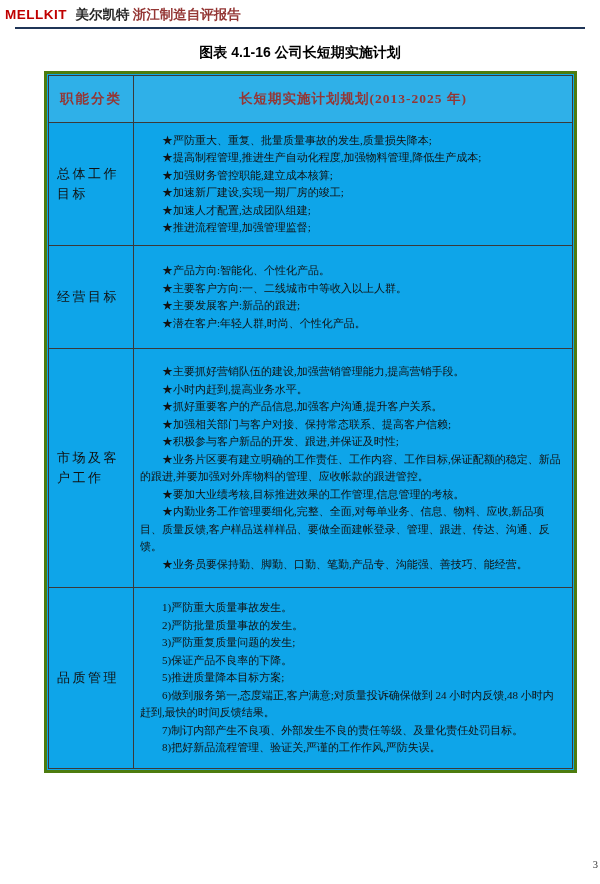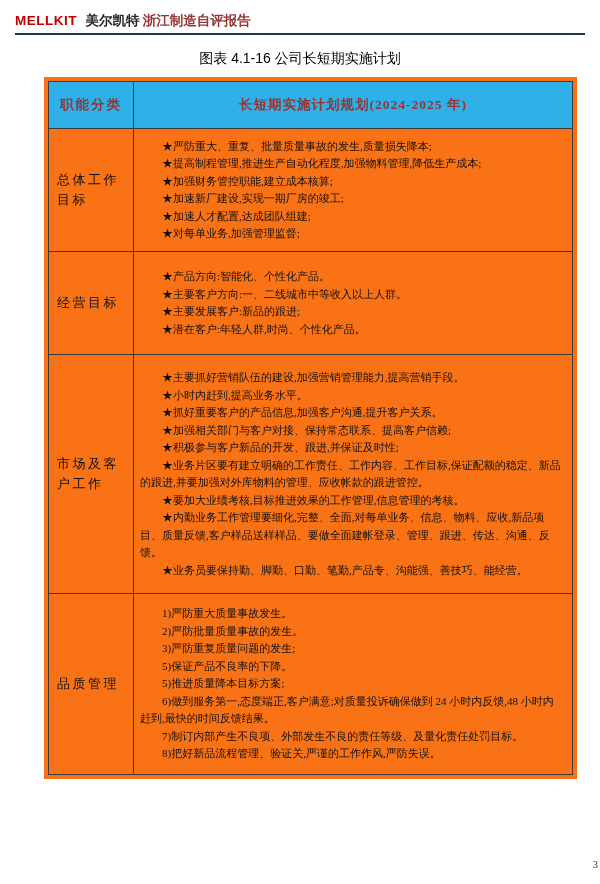--- a/index.html
+++ b/index.html
@@ -6,21 +6,21 @@
   .page {
     position: relative;
     width: 600px;
     height: 884px;
     background: #ffffff;
     font-family: "Liberation Serif", "DejaVu Serif", serif;
     color: #1a1a1a;
     overflow: hidden;
   }
   
-  .hdr { padding: 6px 0 0 15px; font-size: 13.5px; white-space: nowrap; margin-top: 6px; }
+  .hdr { padding: 6px 0 0 5px; font-size: 13.5px; white-space: nowrap; }
   .hdr .brand {
     color: #c00000;
     font-family: "Liberation Sans", "DejaVu Sans", sans-serif;
     font-weight: bold;
     letter-spacing: 0.5px;
   }
   .hdr .brand-cn { color: #262626; margin-left: 5px; font-weight: bold; }
   .hdr .report-title { color: #943634; font-weight: bold; }
   .hdr-rule {
     width: 570px;
@@ -42,31 +42,31 @@
     font-size: 13px;
     font-style: italic;
     letter-spacing: 1px;
     color: #111;
   }
   .table-title {
     margin: 15px 0 9px 0;
     text-align: center;
     font-family: "Liberation Sans", "DejaVu Sans", sans-serif;
     font-size: 14px;
-    font-weight: normal;
+    font-weight: bold;
     color: #000;
   }
   
   .table-wrap {
     box-sizing: border-box;
     margin-left: 44px;
     width: 533px;
-    border: 3px solid #f97316;
+    border: 3px solid #4d7c0f;
     padding: 1px;
-    background: #f97316;
+    background: #0ea5e9;
   }
   table.plan {
     border-collapse: collapse;
     width: 100%;
     table-layout: fixed;
   }
   table.plan th, table.plan td { border: 1px solid #3a3a3a; }
   table.plan thead th {
     background: #2fb0e8;
     color: #943634;
@@ -122,33 +122,33 @@
   </div>
   <div class="hdr-rule"></div>
 
   <div class="table-title">图表 4.1-16 公司长短期实施计划</div>
 
   <div class="table-wrap">
     <table class="plan">
       <thead>
         <tr>
           <th class="c1">职能分类</th>
-          <th class="c2">长短期实施计划规划(2024-2025 年)</th>
+          <th class="c2">长短期实施计划规划(2013-2025 年)</th>
         </tr>
       </thead>
       <tbody>
         <tr class="r1">
           <td class="cat">总体工作目标</td>
           <td class="items">
             <p>★严防重大、重复、批量质量事故的发生,质量损失降本;</p>
             <p>★提高制程管理,推进生产自动化程度,加强物料管理,降低生产成本;</p>
             <p>★加强财务管控职能,建立成本核算;</p>
             <p>★加速新厂建设,实现一期厂房的竣工;</p>
             <p>★加速人才配置,达成团队组建;</p>
-            <p>★对每单业务,加强管理监督;</p>
+            <p>★推进流程管理,加强管理监督;</p>
           </td>
         </tr>
         <tr class="r2">
           <td class="cat">经营目标</td>
           <td class="items">
             <p>★产品方向:智能化、个性化产品。</p>
             <p>★主要客户方向:一、二线城市中等收入以上人群。</p>
             <p>★主要发展客户:新品的跟进;</p>
             <p>★潜在客户:年轻人群,时尚、个性化产品。</p>
           </td>

